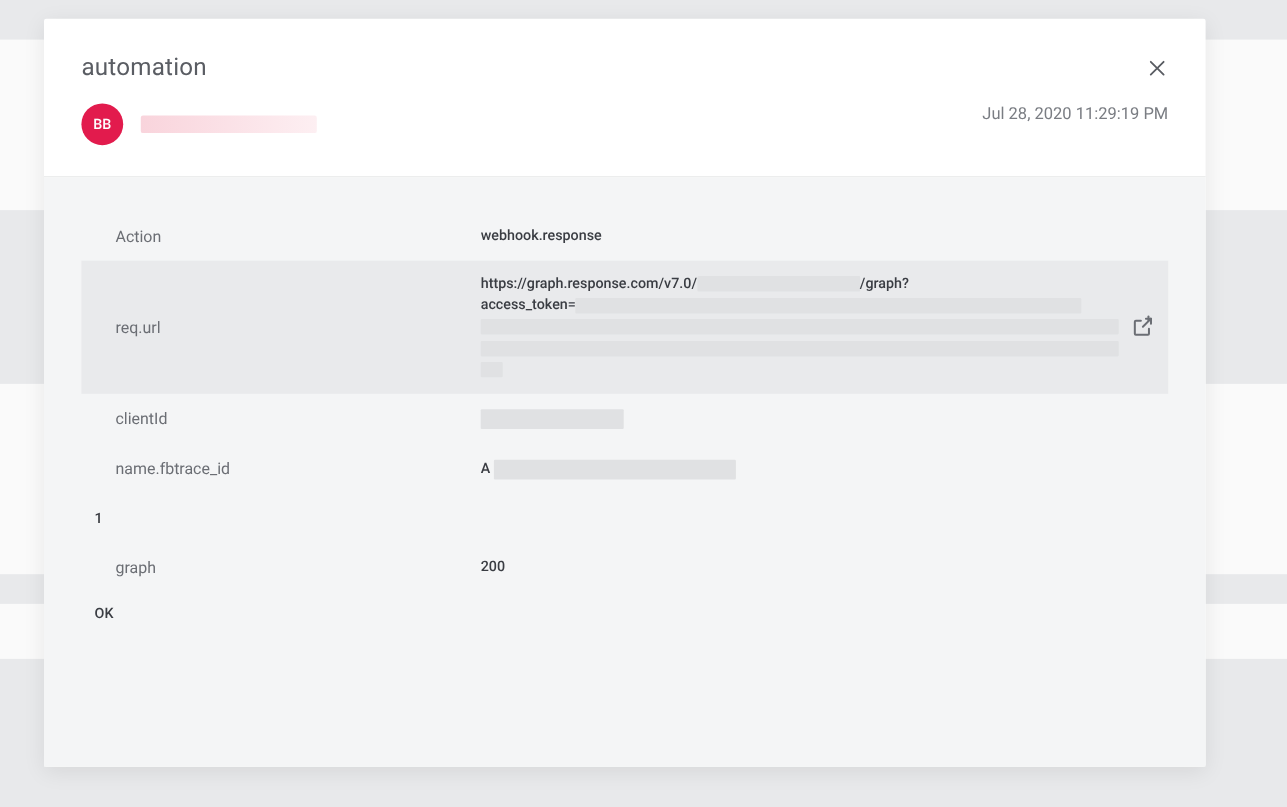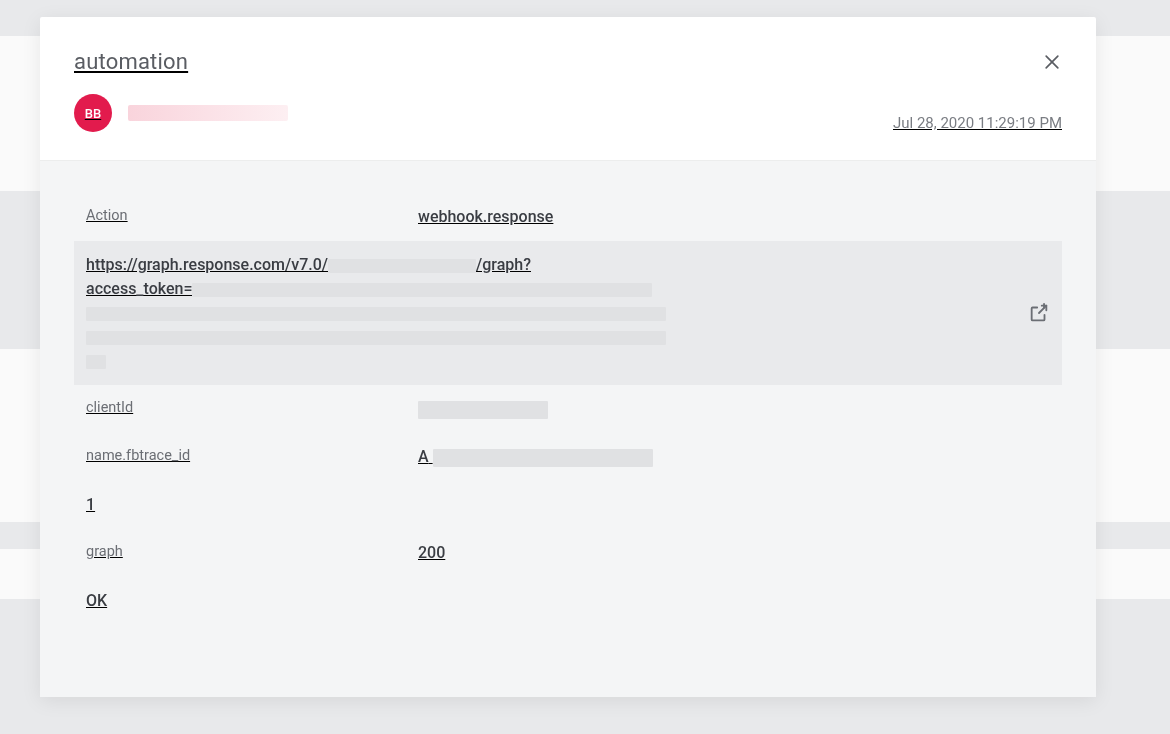--- a/index.html
+++ b/index.html
@@ -43,21 +43,20 @@
       position: absolute;
       top: 17px;
       left: 40px;
       width: 1056px;
       height: 680px;
       background: #fff;
       box-shadow: 0 4px 20px rgba(0,0,0,0.08);
       border-radius: 2px;
       display: flex;
       flex-direction: column;
-      text-decoration: underline;
     }
     .modal-header {
       padding: 32px 34px 28px 34px;
       border-bottom: 1px solid #eceded;
     }
     .modal-title-row {
       display: flex;
       justify-content: space-between;
       align-items: center;
       margin-bottom: 20px;
@@ -70,21 +69,21 @@
     }
     .close-icon {
       width: 20px;
       height: 20px;
       cursor: pointer;
       color: #5a5d63;
     }
     .modal-meta-row {
       display: flex;
       justify-content: space-between;
-      align-items: flex-end;
+      align-items: flex-start;
     }
     .meta-left {
       display: flex;
       align-items: center;
       gap: 16px;
     }
     .avatar {
       width: 38px;
       height: 38px;
       border-radius: 50%;
@@ -123,24 +122,25 @@
     }
     .detail-row.highlight {
       background: #e9eaec;
     }
     .detail-label {
       width: 332px;
       flex-shrink: 0;
       font-size: 14.5px;
       color: #6b6e74;
       padding-top: 2px;
+      margin-left: 19px;
     }
     .detail-value {
       flex: 1;
-      font-size: 16px;
+      font-size: 13px;
       color: #3a3d43;
       font-weight: 500;
       word-break: break-all;
       line-height: 1.5;
       padding-right: 40px;
     }
     .open-icon {
       position: absolute;
       right: 12px;
       top: 50%;
@@ -188,20 +188,21 @@
 
   <div class="modal-body">
     <div class="detail-table">
 
       <div class="detail-row">
         <div class="detail-label">Action</div>
         <div class="detail-value">webhook.response</div>
       </div>
 
       <div class="detail-row highlight">
+        <div class="detail-label" style="align-self:center;">req.url</div>
         <div class="detail-value">
           <span>https://graph.response.com/v7.0/</span><span class="redacted-grey" style="width:148px;"></span><span>/graph?</span><br>
           <span>access_token=</span><span class="redacted-grey" style="width:460px;"></span><br>
           <span class="redacted-grey" style="width:580px;"></span><br>
           <span class="redacted-grey" style="width:580px;"></span><br>
           <span class="redacted-grey" style="width:20px;"></span>
         </div>
         <div class="open-icon">
           <svg viewBox="0 0 24 24" fill="none" stroke="currentColor" stroke-width="2" stroke-linecap="round" stroke-linejoin="round">
             <path d="M15 4h5v5"></path>

